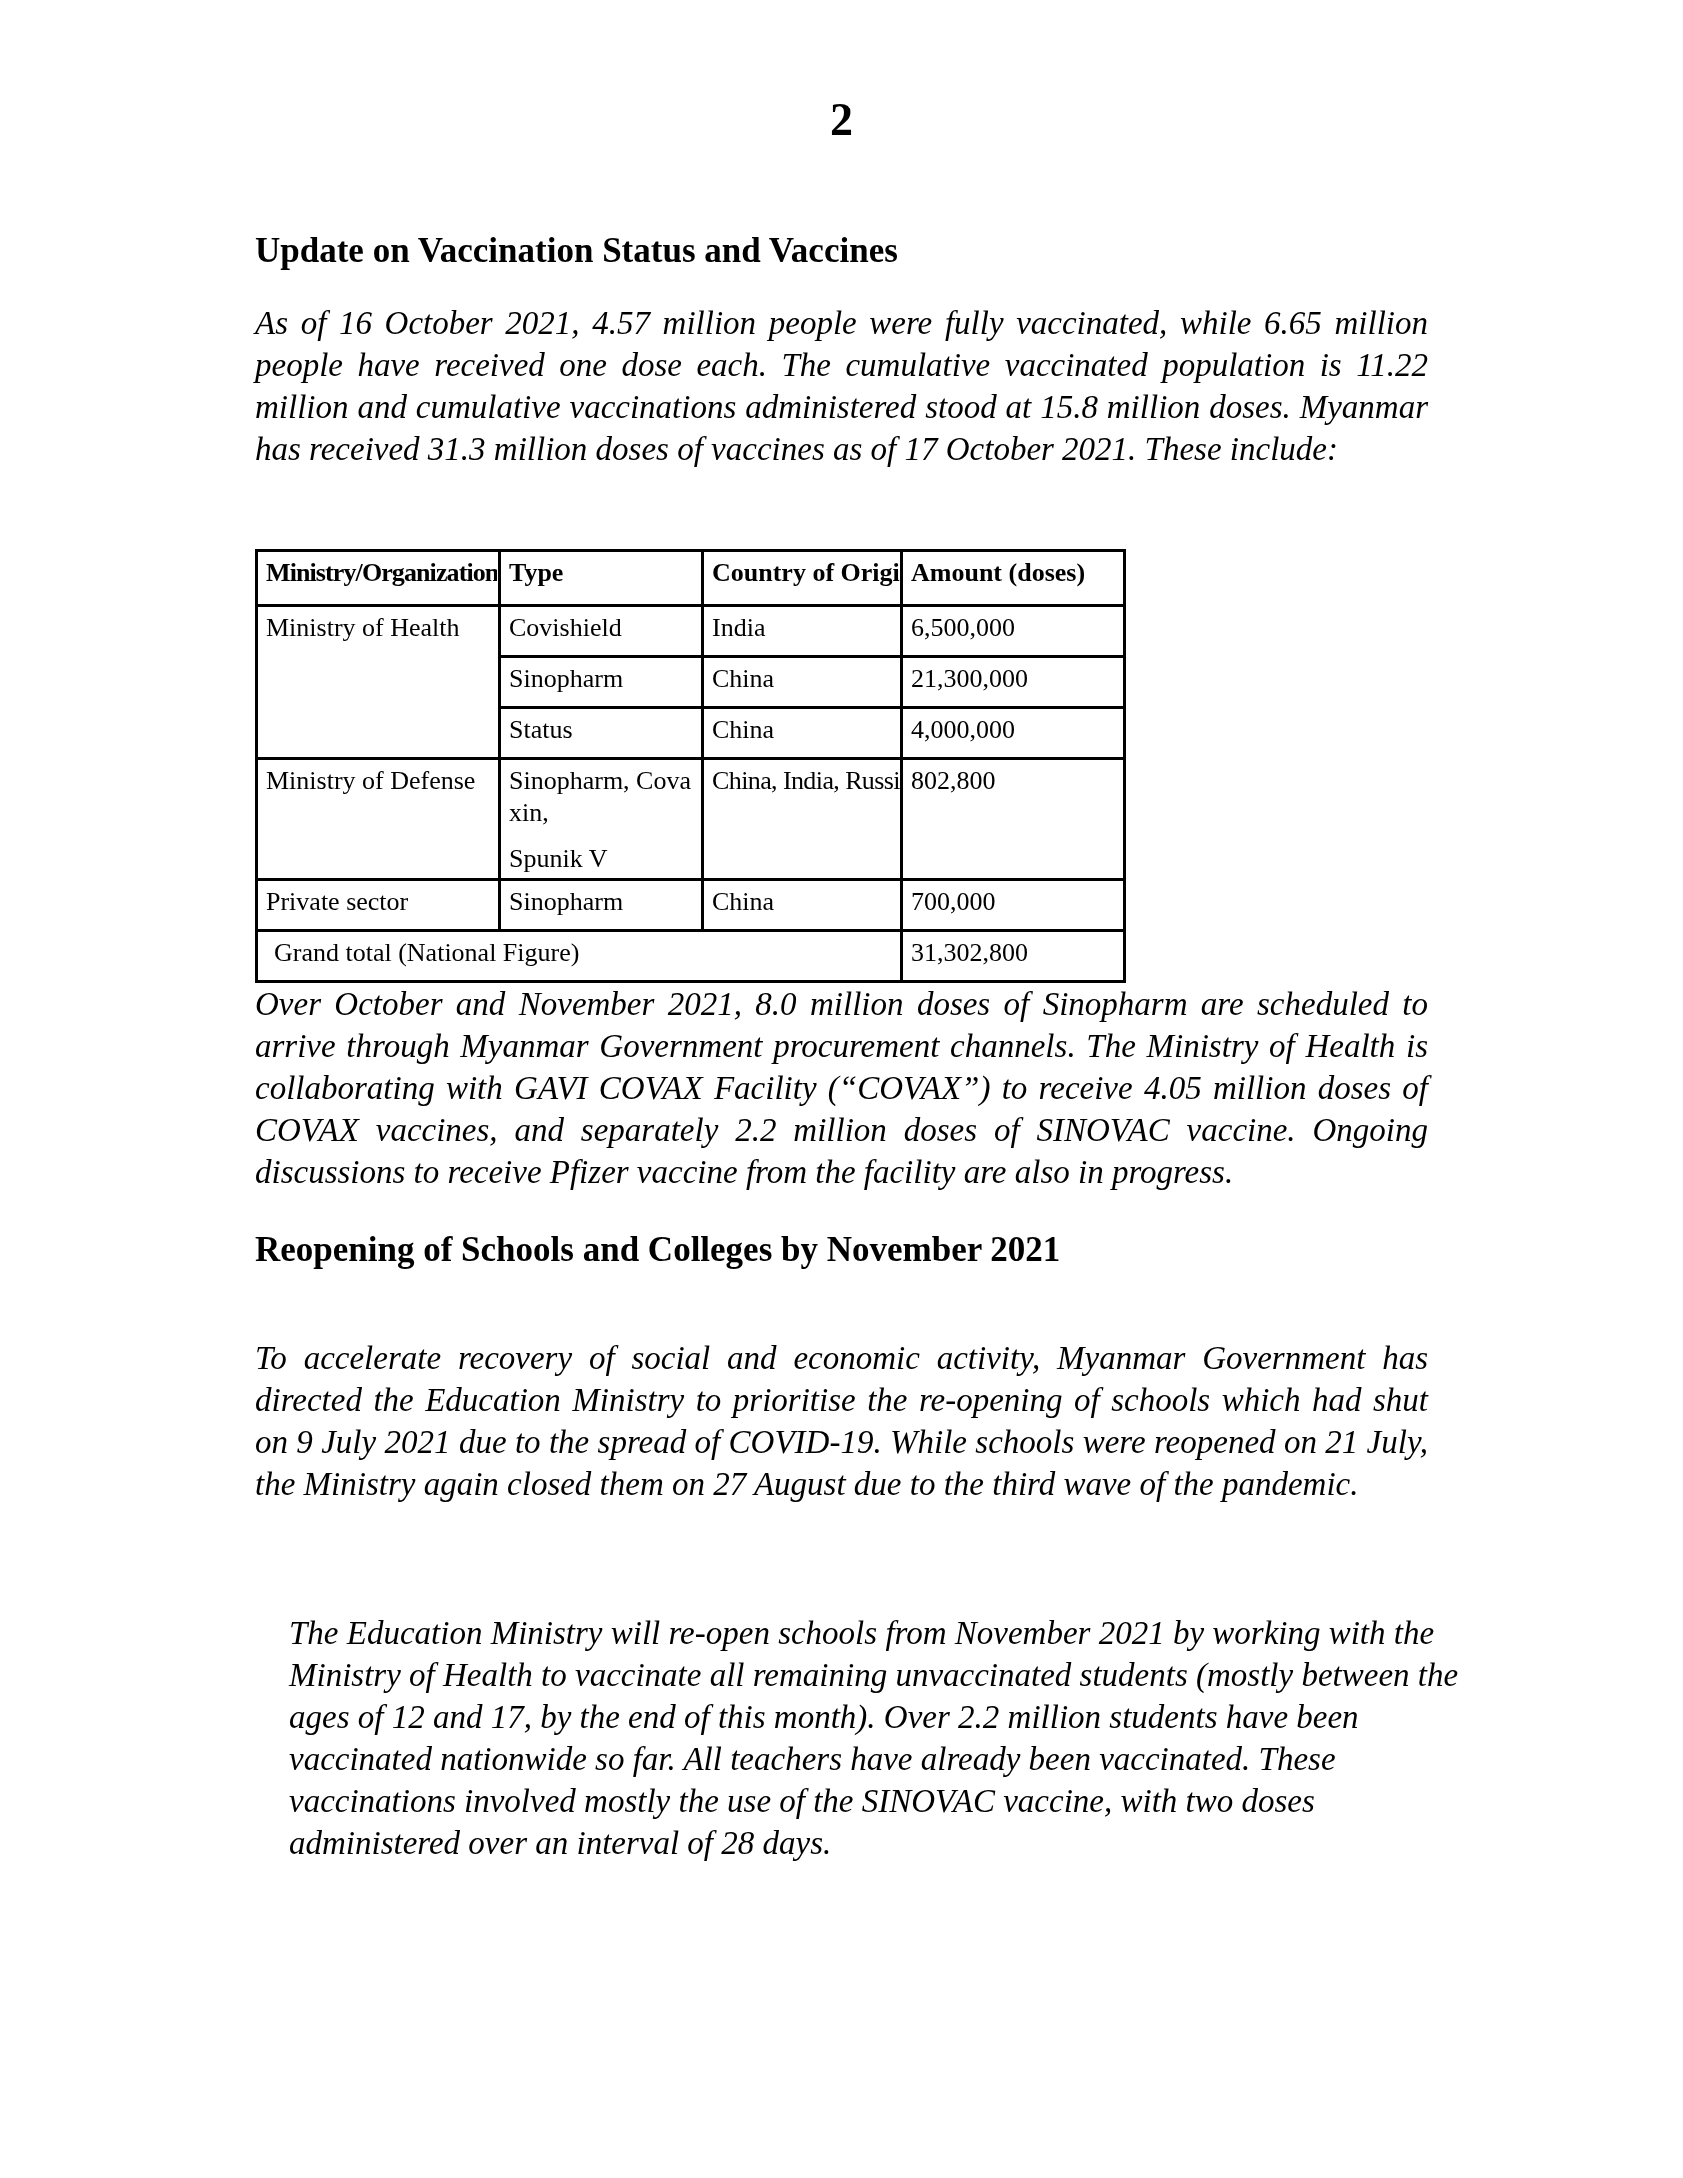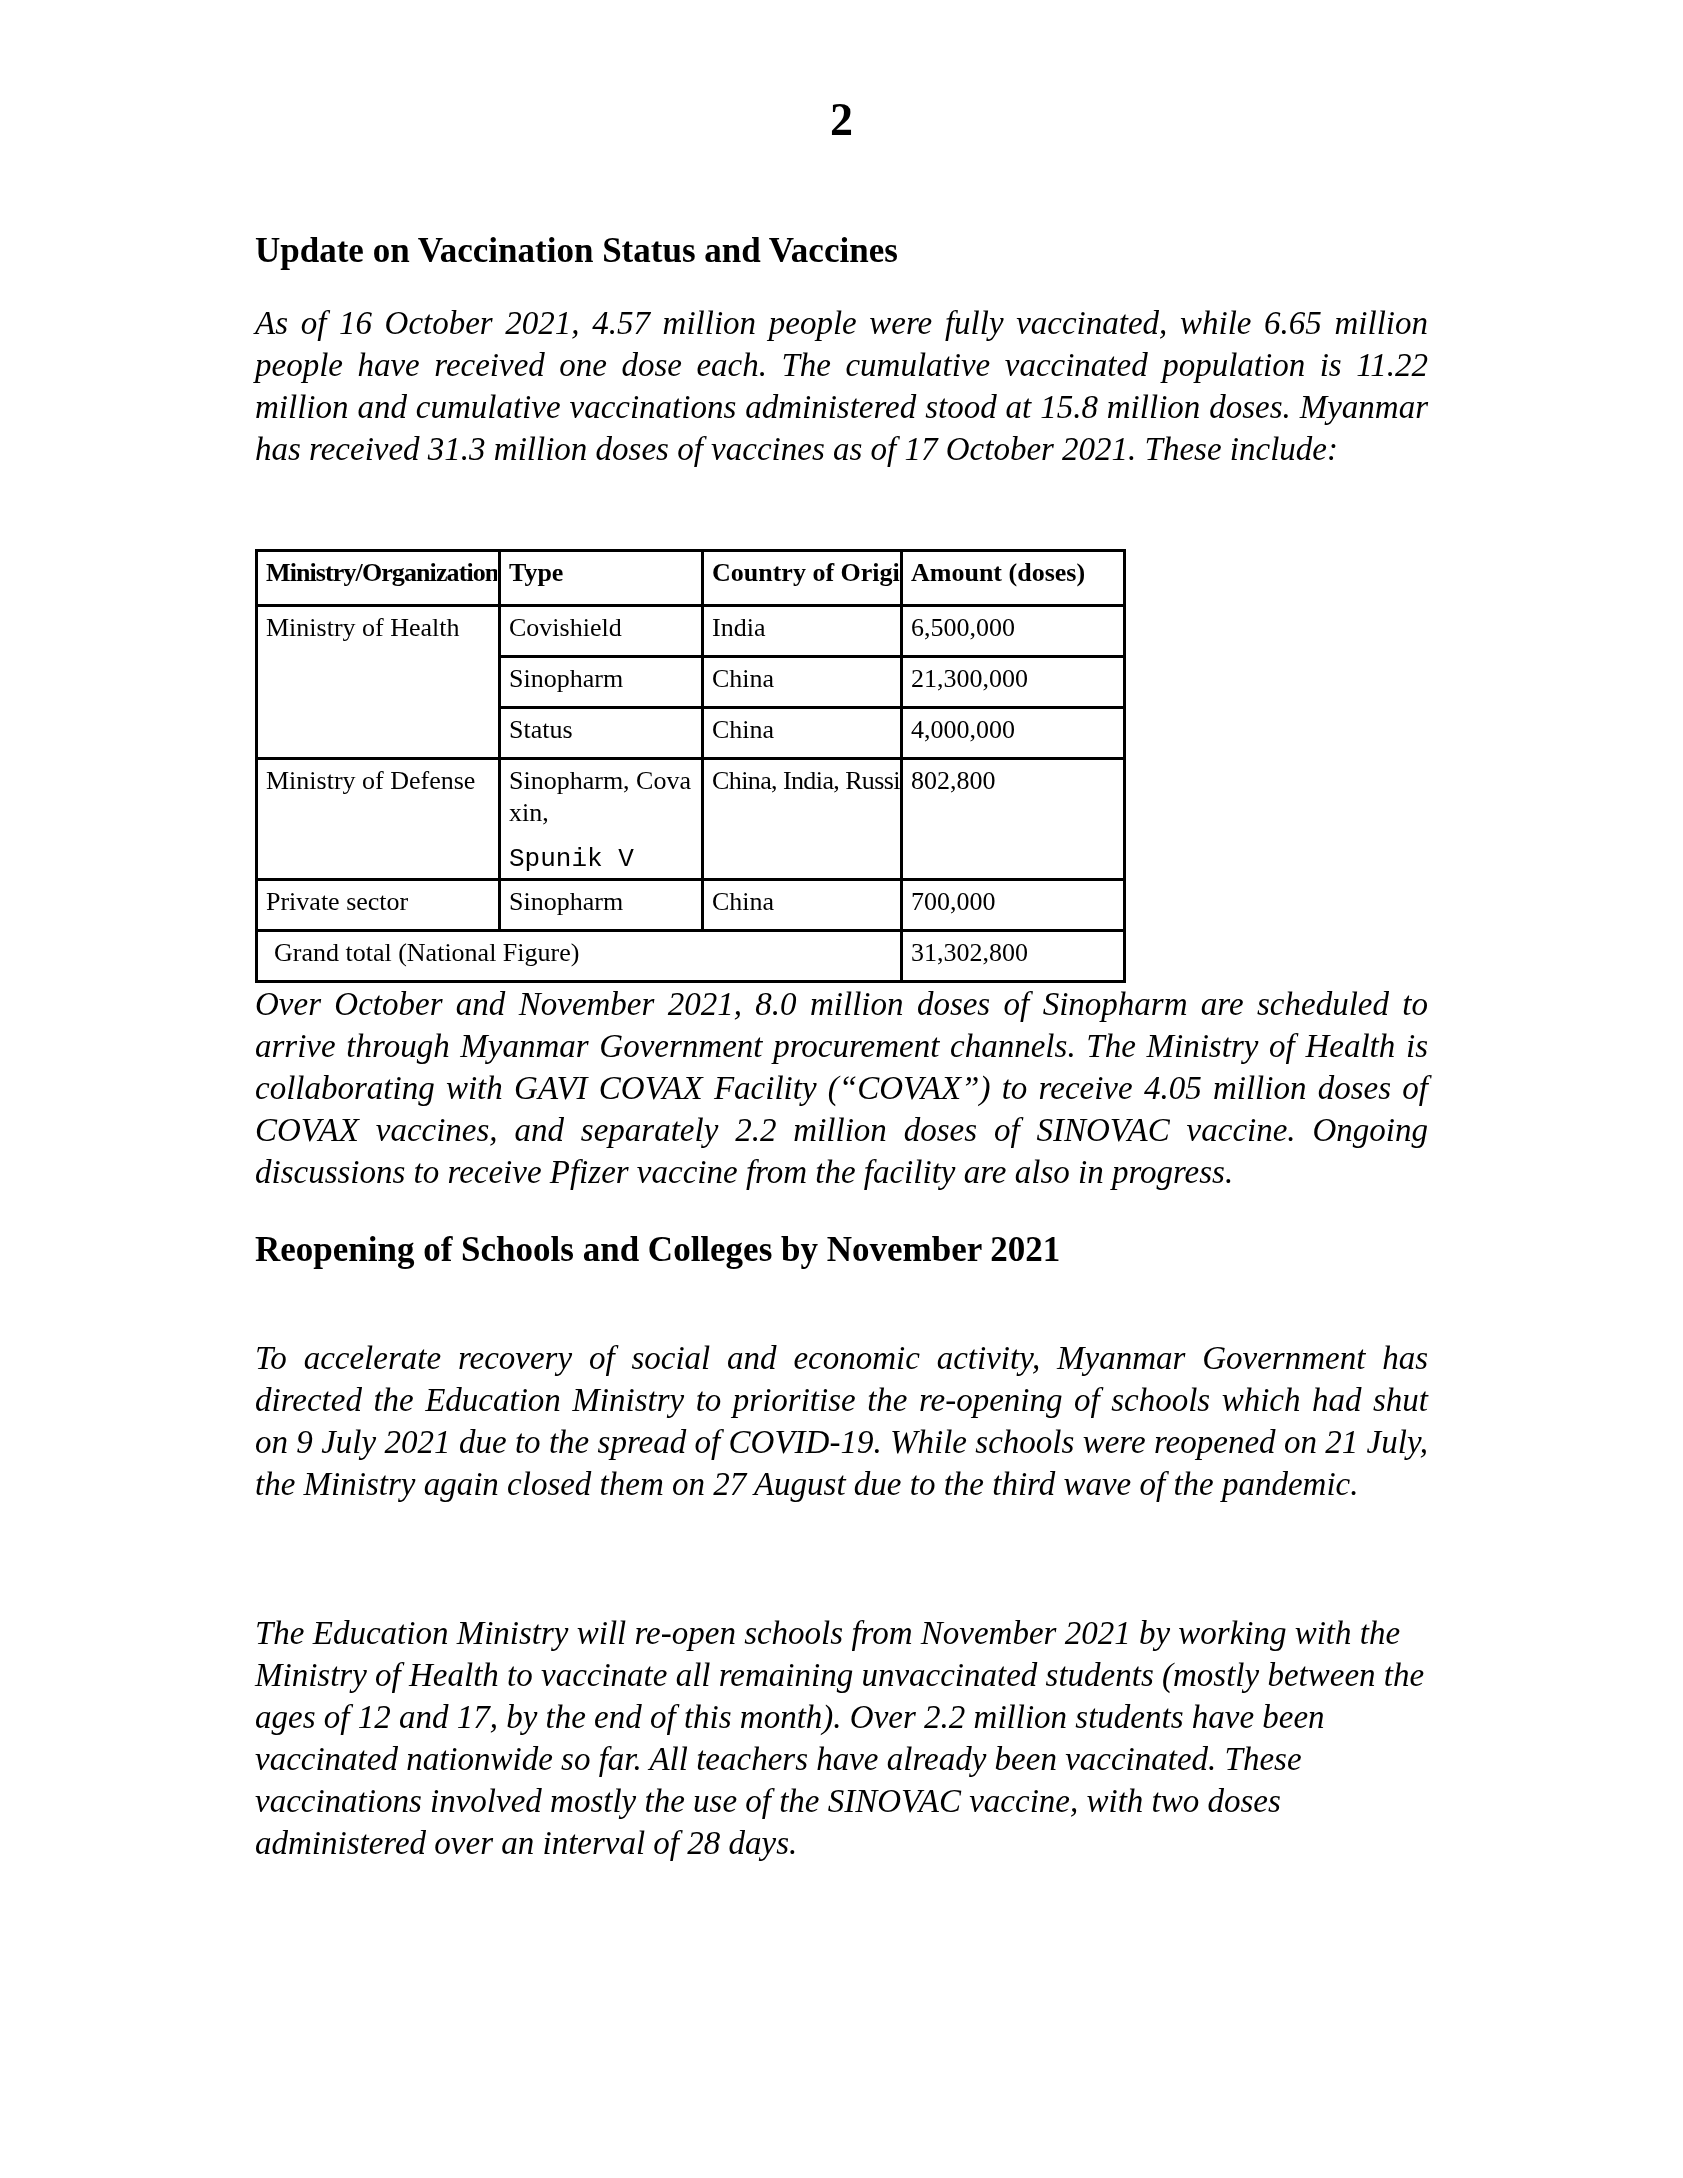--- a/index.html
+++ b/index.html
@@ -48,21 +48,21 @@
     width: 1173px;
     font-size: 33px;
     line-height: 42px;
     text-align: justify;
     text-justify: inter-word;
     font-style: italic;
   }
   .para-1 { top: 302px; }
   .para-2 { top: 983px; }
   .para-3 { top: 1337px; }
-  .para-4 { top: 1612px; text-align: left; }
+  .para-4 { top: 1612px; text-align: left; margin-left: 34px; }
 
   table.vaccine-table {
     position: absolute;
     top: 549px;
     left: 0;
     border-collapse: collapse;
     table-layout: fixed;
     width: 867px;
     font-size: 26px;
     line-height: 32px;
@@ -83,21 +83,21 @@
     font-weight: bold;
     height: 44px;
     white-space: nowrap;
   }
   .vaccine-table th.hdr-tight { letter-spacing: -0.9px; padding-right: 2px; border-radius: 8px; }
   .vaccine-table td { height: 40px; }
   .vaccine-table td.org-cell { }
   .vaccine-table td.nowrap { white-space: nowrap; padding-right: 0; letter-spacing: -0.6px; }
   .vaccine-table tr.defense-row td { height: 105px; }
   .defense-type-line1 { word-break: break-all; }
-  .defense-type-line2 { margin-top: 14px; font-family: Liberation Mono, monospace; }
+  .defense-type-line2 { margin-top: 14px; }
   .grand-total-label { padding-left: 16px !important; }
 </style>
 </head>
 <body>
 
 <div class="page">
   <div class="page-number">2</div>
 
   <div class="content">
 

